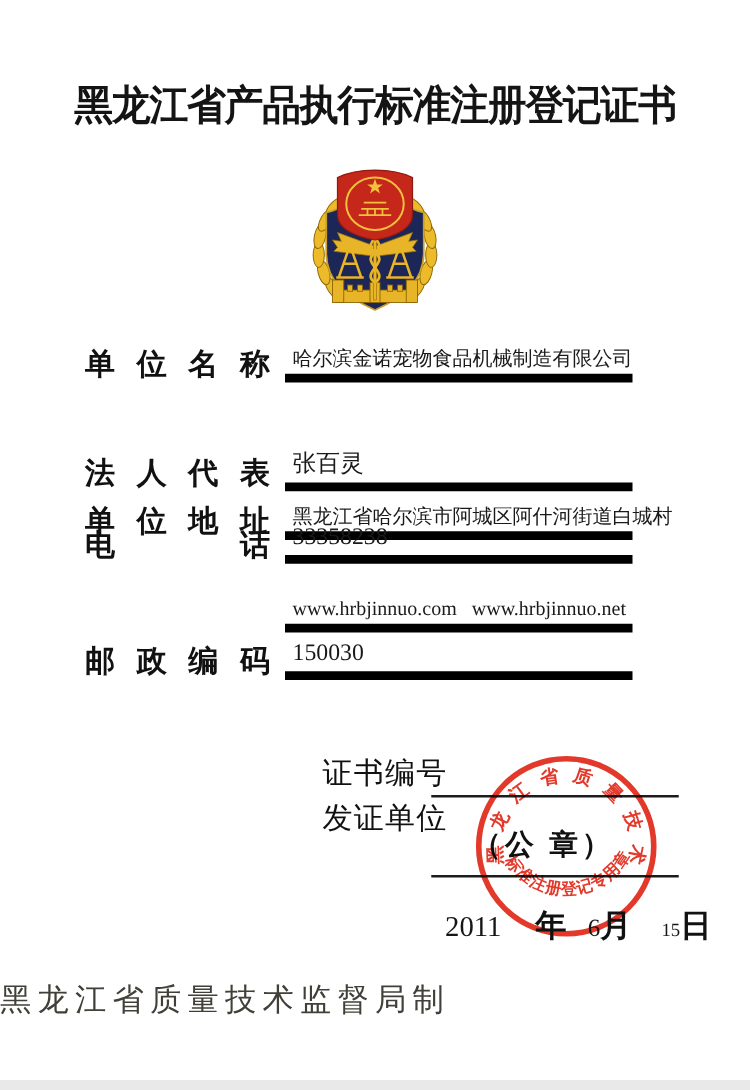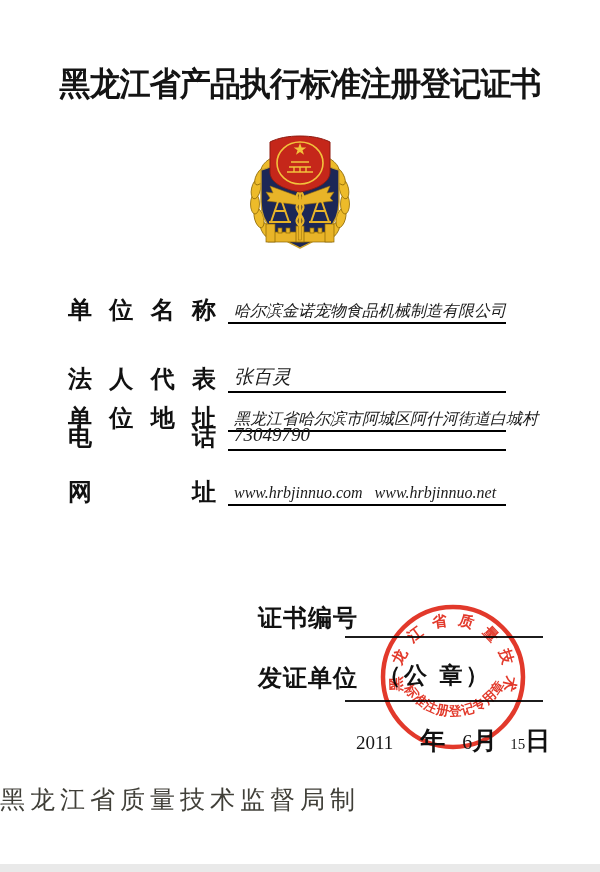--- a/index.html
+++ b/index.html
@@ -17,46 +17,46 @@
   
   .row{position:absolute;left:68px;width:440px;height:34px;}
   .row .lbl{
     position:absolute;left:0;bottom:2px;width:148px;
     font-family:"Liberation Sans","DejaVu Sans",sans-serif;
     font-size:24px;font-weight:700;color:#111;
     text-align:justify;text-align-last:justify;line-height:1;
   }
   .row .val{
     position:absolute;left:160px;bottom:0;width:272px;
-    border-bottom:2px solid #000000;padding:0 0 2px 6px;
-    font-size:19px;line-height:1.2;white-space:pre;overflow:visible;font-style:italic;
+    border-bottom:7px solid #000000;padding:0 0 2px 6px;
+    font-size:19px;line-height:1.2;white-space:pre;overflow:visible;
   }
   .row .val.small{font-size:16px;}
   .row .val.url{font-size:16px;}
   
   .cert-lbl{
     position:absolute;left:258px;
     font-family:"Liberation Sans","DejaVu Sans",sans-serif;
-    font-size:24px;font-weight:700;letter-spacing:1px;color:#111;white-space:nowrap;
+    font-size:24px;font-weight:400;letter-spacing:1px;color:#111;white-space:nowrap;
   }
   .cert-line{position:absolute;left:345px;width:198px;height:2px;background:#1c1c1c;}
   .gongzhang{
     position:absolute;left:378px;top:660px;
     font-family:"Liberation Sans","DejaVu Sans",sans-serif;
     font-size:23px;font-weight:700;letter-spacing:3px;color:#111;white-space:nowrap;
   }
   .seal{position:absolute;left:377px;top:601px;width:152px;height:152px;mix-blend-mode:multiply;opacity:.92;}
   .date{
     position:absolute;left:356px;top:724px;display:flex;align-items:baseline;white-space:nowrap;
   }
-  .date .num{font-size:19px;color:#161616;}
+  .date .num{font-size:23px;color:#161616;}
   .date .num.month{font-size:20px;}
   .date .num.day{font-size:15px;}
   .date .unit{font-size:25px;font-weight:700;color:#111;}
-  .g1{margin-left:27px}.g2{margin-left:17px}.g3{margin-left:13px}
+  .g1{margin-left:27px}.g2{margin-left:17px}.g3{margin-left:24px}
   .footer{
     position:absolute;top:783px;left:0;width:100%;
     font-size:25px;letter-spacing:5px;color:#403f38;white-space:nowrap;
   }
 </style>
 </head>
 <body>
 
 <div class="page">
 
@@ -113,45 +113,48 @@
       <path d="M60 2 C72 2 82 4 90 8 L90 38 C90 48 78 55 60 58 C42 55 30 48 30 38 L30 8 C38 4 48 2 60 2 Z" fill="#c5271a" stroke="#8f1b10" stroke-width="1"></path>
       <ellipse cx="60" cy="29" rx="23" ry="21" fill="none" stroke="#f2c23c" stroke-width="1.6"></ellipse>
       <polygon points="60,9 61.6,13.5 66.3,13.5 62.5,16.3 64,20.8 60,18 56,20.8 57.5,16.3 53.7,13.5 58.4,13.5" fill="#f2c23c"></polygon>
       <g stroke="#f2c23c" stroke-width="1.4" fill="none">
         <path d="M47 38 H73 M49 33 H71 M51 28 H69"></path>
         <path d="M54 33 V38 M60 33 V38 M66 33 V38"></path>
       </g>
     </g>
   </svg>
 
-  <div class="row" style="top:290px">
+  <div class="row" style="top:272px">
     <div class="lbl">单位名称</div>
     <div class="val small">哈尔滨金诺宠物食品机械制造有限公司</div>
   </div>
   <div class="row" style="top:398px">
     <div class="lbl">单位地址</div>
     <div class="val small">黑龙江省哈尔滨市阿城区阿什河街道白城村</div>
   </div>
   <div class="row" style="top:359px">
     <div class="lbl">法人代表</div>
     <div class="val">张百灵</div>
   </div>
   <div class="row" style="top:417px">
     <div class="lbl">电话</div>
-    <div class="val">73049790</div>
+    <div class="val">33358238</div>
   </div>
   <div class="row" style="top:472px">
-    <div class="lbl">网址</div>
     <div class="val url">www.hrbjinnuo.com   www.hrbjinnuo.net</div>
+  </div>
+  <div class="row" style="top:510px">
+    <div class="lbl">邮政编码</div>
+    <div class="val">150030</div>
   </div>
 
   <div class="cert-lbl" style="top:602px">证书编号</div>
   <div class="cert-line" style="top:636px"></div>
 
-  <div class="cert-lbl" style="top:662px">发证单位</div>
+  <div class="cert-lbl" style="top:638px">发证单位</div>
   <div class="gongzhang">（公 章）</div>
   <div class="cert-line" style="top:700px"></div>
 
   <svg class="seal" viewBox="0 0 152 152" xmlns="http://www.w3.org/2000/svg" aria-hidden="true">
     <circle cx="76" cy="76" r="70" fill="none" stroke="#e02818" stroke-width="4.5"></circle>
     <defs>
       <path id="arcTop" d="M27.1 93.8 A52 52 0 1 1 124.9 93.8" fill="none"></path>
       <path id="arcBottom" d="M26 86 A58 58 0 0 0 126 86" fill="none"></path>
     </defs>
     <text fill="#e02818" font-size="15" font-weight="bold" style="letter-spacing:10px" font-family="Liberation Sans, DejaVu Sans, sans-serif">

